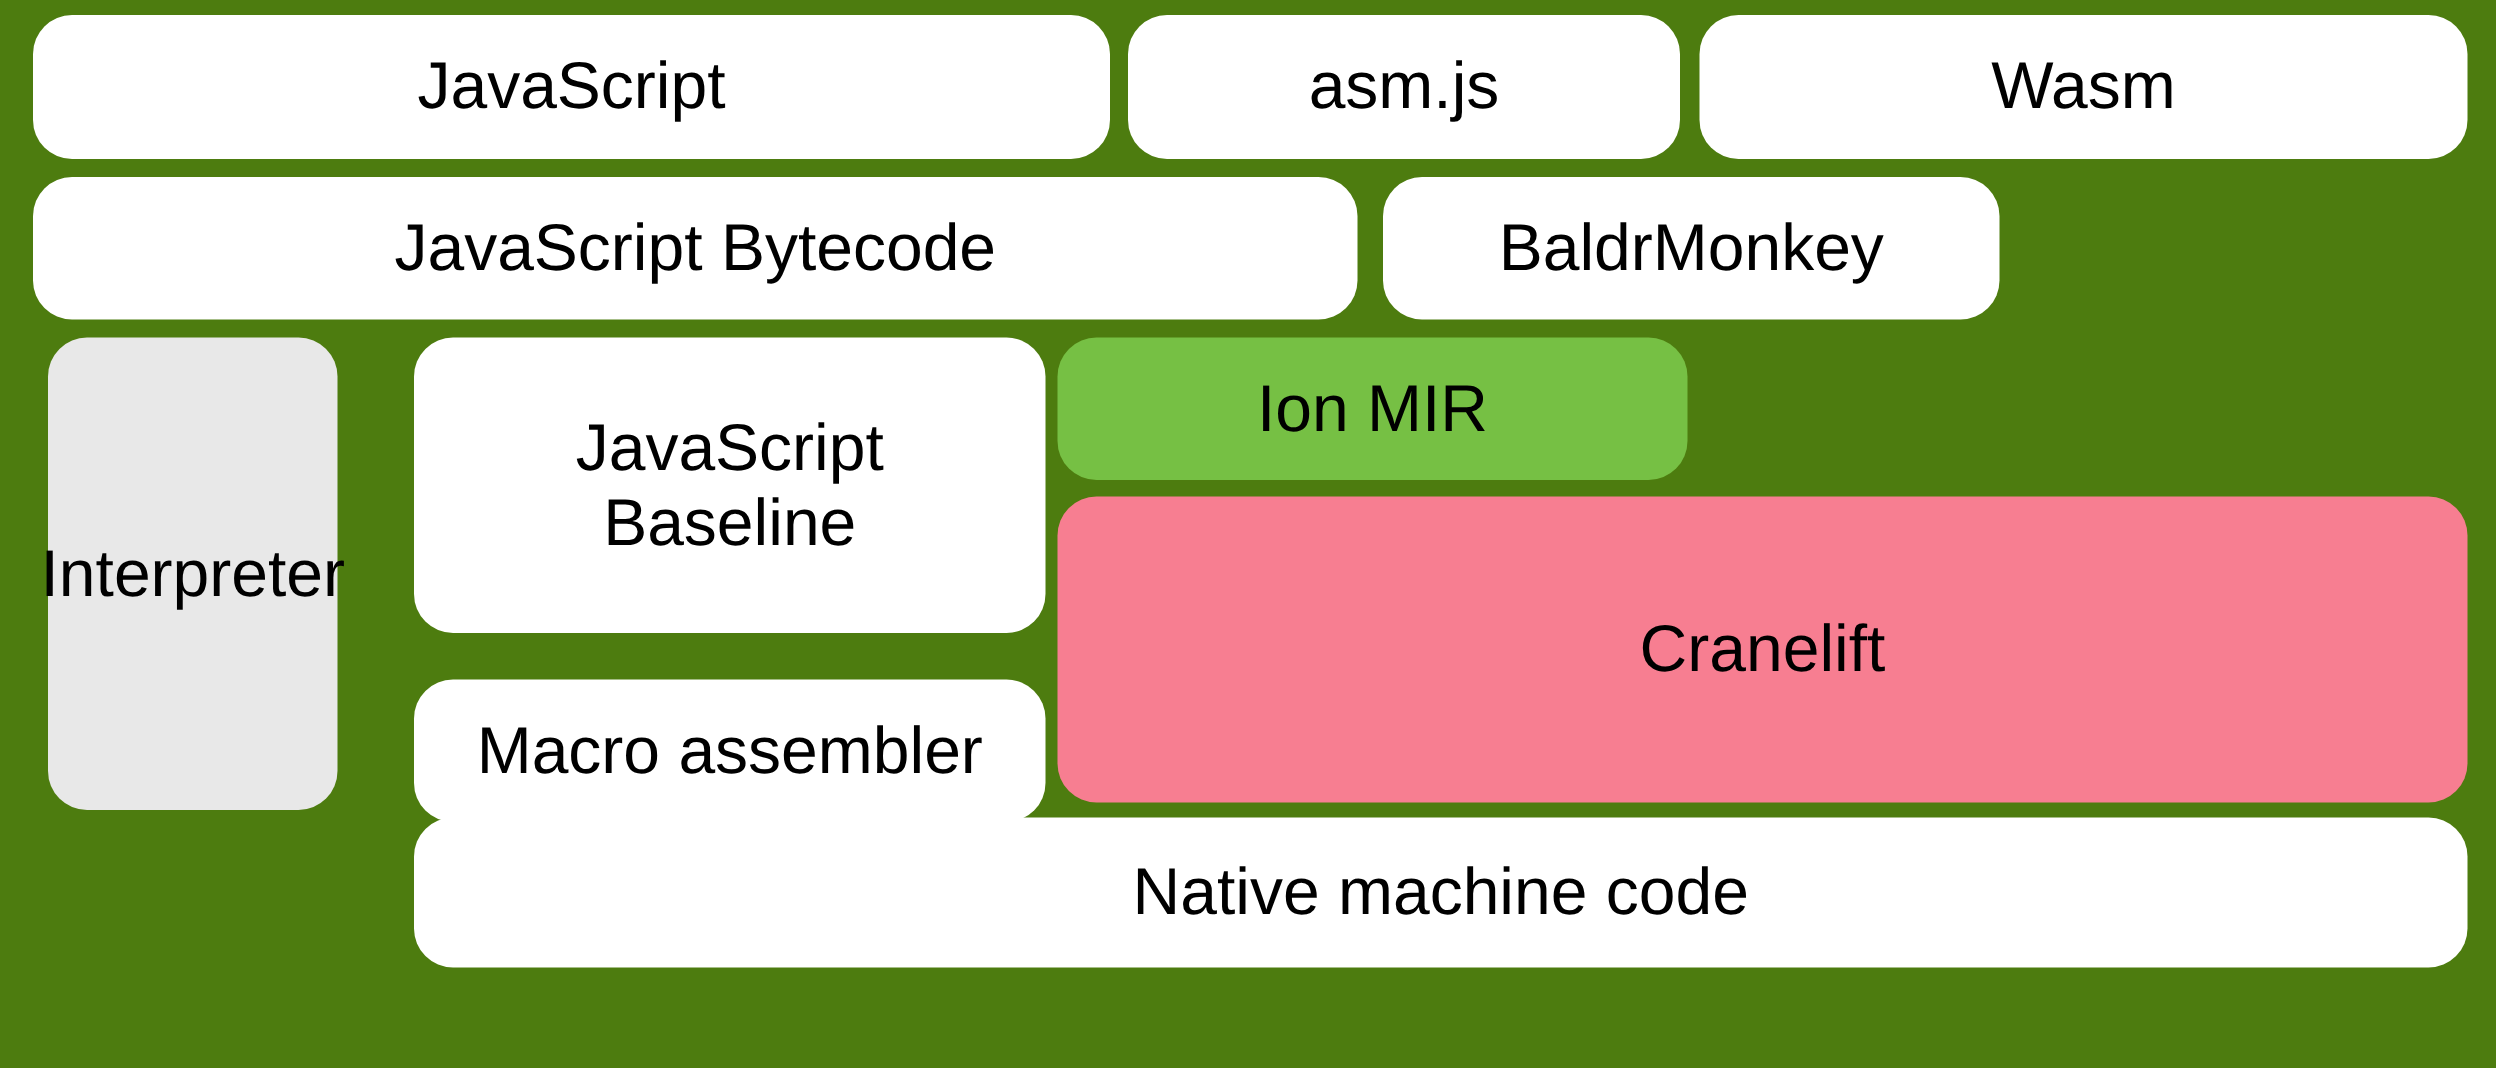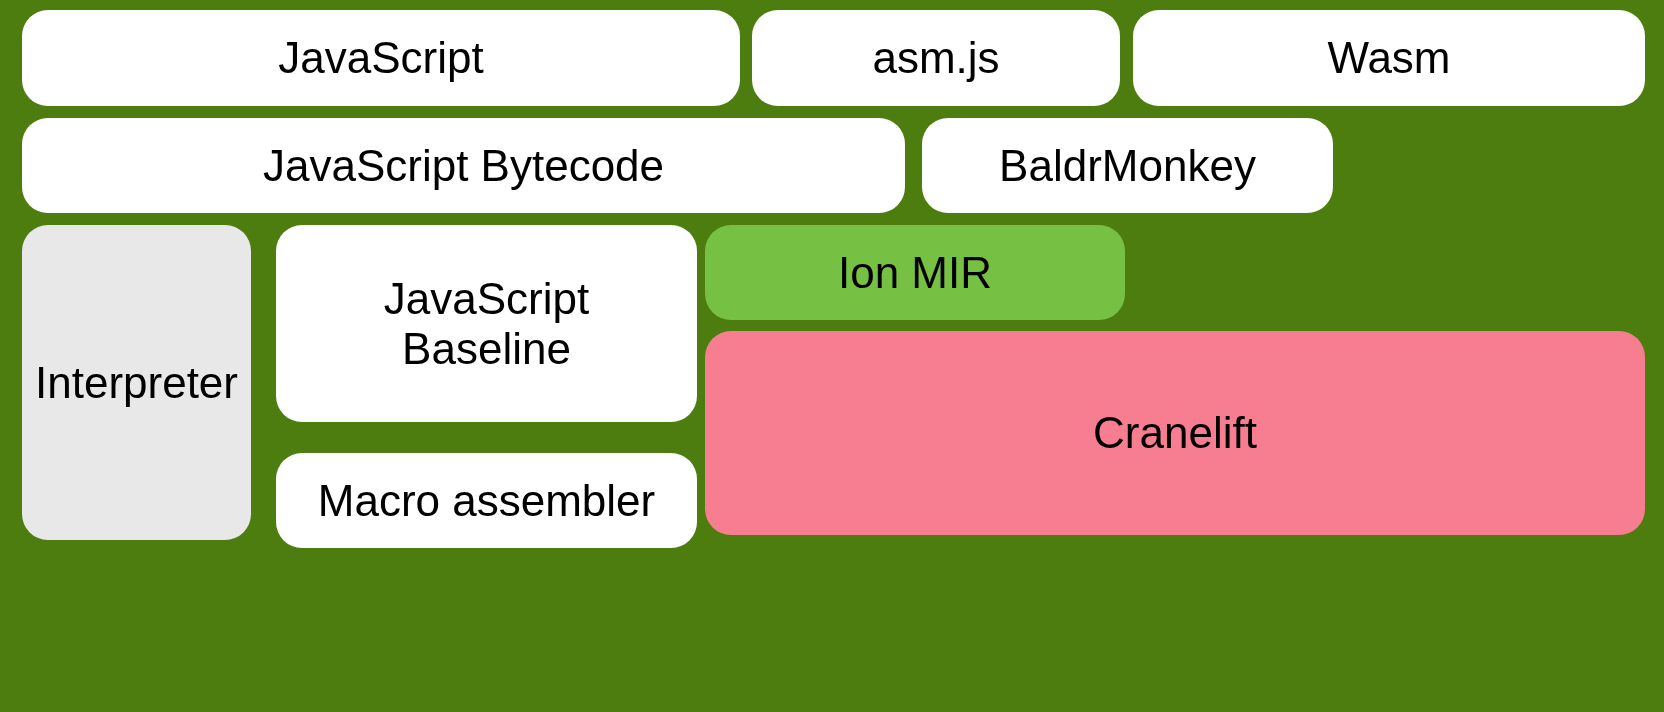--- a/index.html
+++ b/index.html
@@ -39,25 +39,26 @@
   <div class="node f-lg" style="left: 22px; top: 10px; width: 718px; height: 96px; background: rgb(255, 255, 255);">JavaScript</div>
 
   <div class="node f-lg" style="left: 1133px; top: 10px; width: 512px; height: 96px; background: rgb(255, 255, 255);">Wasm</div>
 
   <div class="node f-lg" style="left: 752px; top: 10px; width: 368px; height: 96px; background: rgb(255, 255, 255);">asm.js</div>
 
   <div class="node f-lg" style="left: 22px; top: 118px; width: 883px; height: 95px; background: rgb(255, 255, 255);">JavaScript Bytecode</div>
 
   <div class="node f-lg" style="left: 922px; top: 118px; width: 411px; height: 95px; background: rgb(255, 255, 255);">BaldrMonkey</div>
 
-  <div class="node f-lg" style="left: 22px; top: 225px; width: 229px; height: 315px; background: rgb(232, 232, 232);">Interpreter</div>
+  <div class="node f-lg" style="left: 32px; top: 225px; width: 193px; height: 315px; background: rgb(232, 232, 232);">Interpreter</div>
 
   <div class="node f-lg" style="left: 276px; top: 225px; width: 421px; height: 197px; background: rgb(255, 255, 255);">JavaScript
 Baseline</div>
 
   <div class="node f-lg" style="left: 705px; top: 331px; width: 940px; height: 204px; background: rgb(247, 126, 145);">Cranelift</div>
 
   <div class="node f-lg" style="left: 705px; top: 225px; width: 420px; height: 95px; background: rgb(118, 192, 68);">Ion MIR</div>
 
   <div class="node f-lg" style="left: 276px; top: 435px; width: 421px; height: 95px; background: rgb(255, 255, 255); margin-top: 18px;">Macro assembler</div>
 
+  <div class="node f-lg" style="left: 276px; top: 545px; width: 1369px; height: 100px; background: rgb(255, 255, 255);">Native machine code</div>
 
 </div>
 
 </body></html>

